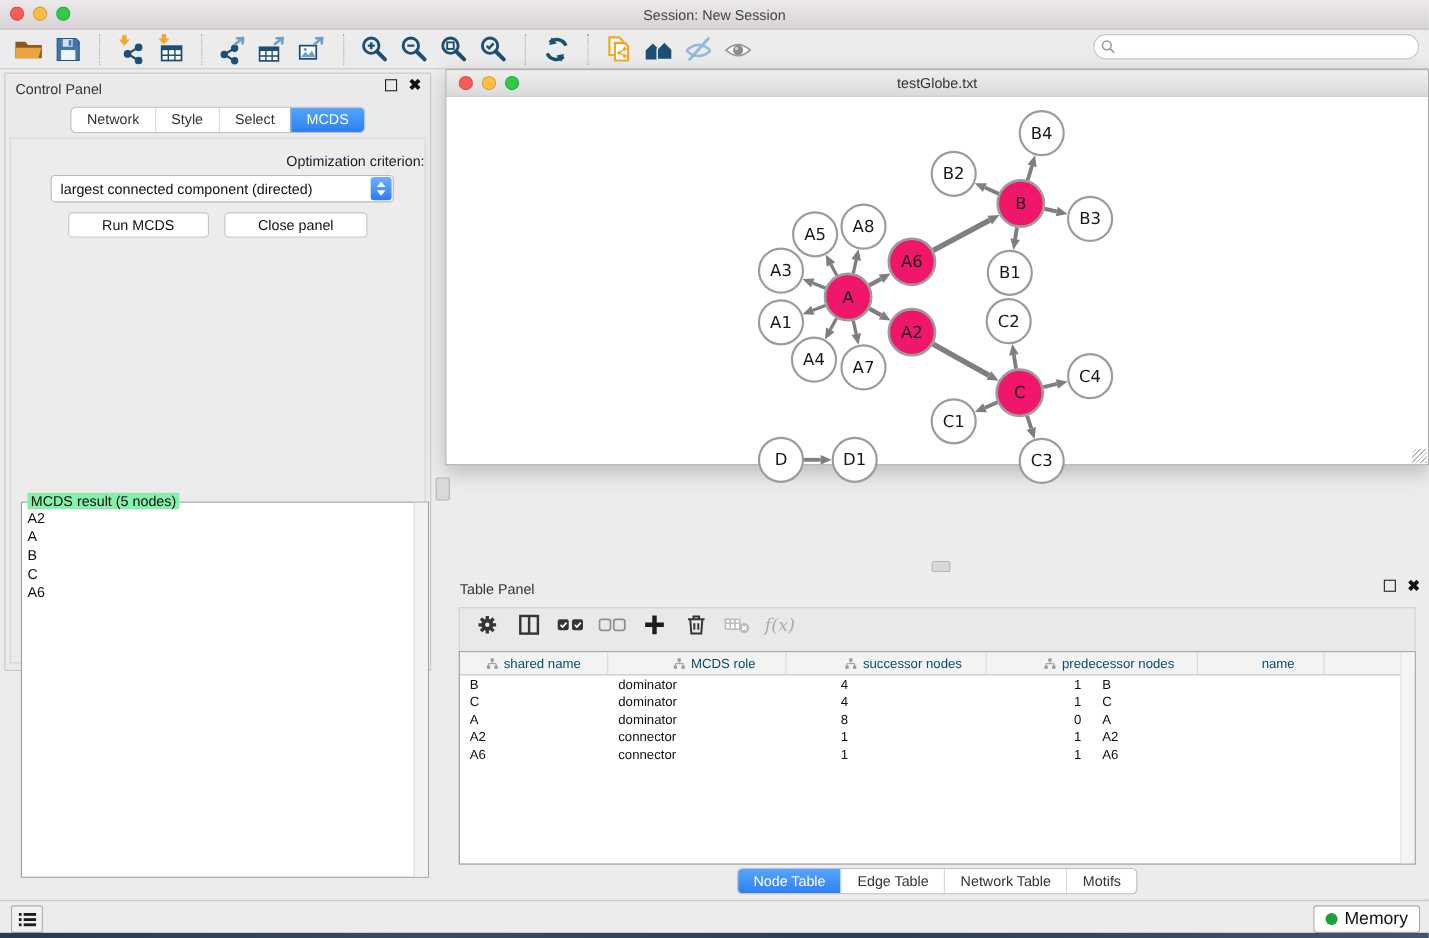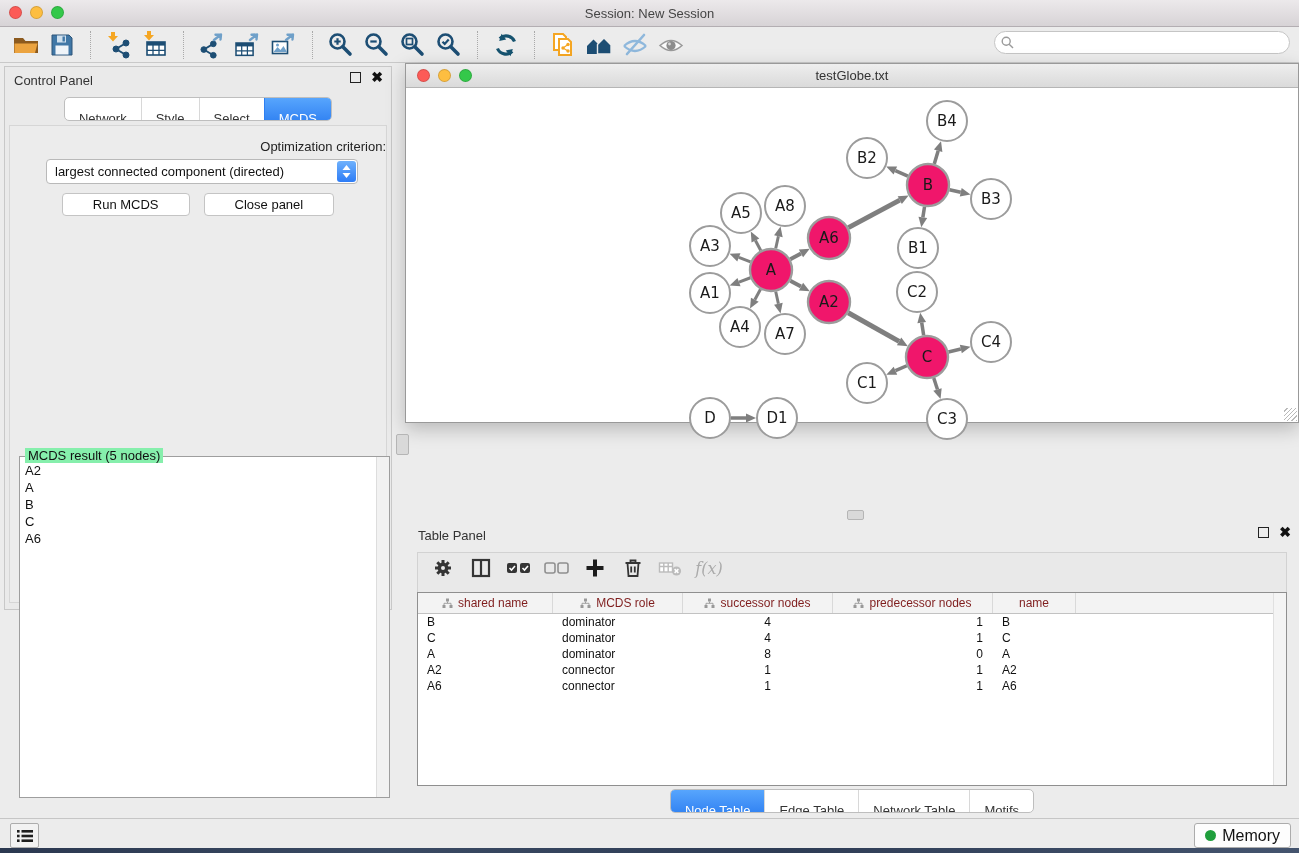--- a/index.html
+++ b/index.html
@@ -25,21 +25,21 @@
   
   .control-panel{position:absolute;left:4px;top:66px;width:388px;height:544px;
                  background:#EAEAEA;border:1px solid #C8C8C8;box-sizing:border-box;}
   .panel-head{position:relative;height:26px;}
   .panel-title{position:absolute;left:9px;top:6px;font-size:13px;color:#333;}
   .panel-btns{position:absolute;right:8px;top:5px;display:flex;gap:10px;align-items:center;}
   .float-box{width:11px;height:11px;border:1.5px solid #222;box-sizing:border-box;}
   .close-x{font-size:14px;font-weight:bold;color:#111;line-height:11px;}
   .seg-ctrl{display:flex;border:1px solid #BEBEBE;border-radius:5px;overflow:hidden;background:#fff;
             font-size:13px;height:22px;align-items:stretch;}
-  .seg{padding:13px 14px;border-left:1px solid #D8D8D8;color:#333;white-space:nowrap;}
+  .seg{padding:3px 14px;border-left:1px solid #D8D8D8;color:#333;white-space:nowrap;}
   .seg:first-child{border-left:0;}
   .seg.active{background:linear-gradient(#57A5FD,#2E7FF1);color:#fff;border-left-color:#2E7FF1;}
   .cp-tabs{position:absolute;top:30px;left:0;width:100%;display:flex;justify-content:center;}
   .cp-body{position:absolute;left:4px;right:4px;top:58px;bottom:6px;background:#ECECEC;
            border:1px solid #D6D6D6;}
   .opt-label{position:absolute;top:13px;width:100%;text-align:right;font-size:13px;color:#222;}
   .dropdown{position:absolute;left:36px;top:33px;width:312px;height:25px;background:#fff;
             border:1px solid #B9B9B9;border-radius:4px;display:flex;align-items:center;box-sizing:border-box;}
   .dropdown .dd-text{flex:1;font-size:13px;padding-left:8px;color:#111;white-space:nowrap;}
   .dd-stepper{width:19px;height:21px;margin-right:1px;border-radius:3px;
@@ -75,21 +75,21 @@
   .table-panel{position:absolute;left:405px;top:522px;width:894px;height:296px;background:#ECECEC;}
   .tp-head{position:relative;height:26px;}
   .tp-toolbar{position:absolute;left:12px;right:12px;top:30px;height:40px;background:#E9E9E9;
               border:1px solid #D2D2D2;border-bottom:0;display:flex;align-items:flex-start;
               padding-left:8px;box-sizing:border-box;gap:4px;}
   .tt-btn{width:34px;height:30px;display:flex;align-items:center;justify-content:center;}
   .fx-label{font-family:"DejaVu Serif",serif;font-style:italic;font-size:16px;color:#ABABAB;}
   .data-table{position:absolute;left:12px;right:12px;top:70px;height:194px;background:#fff;
               border:1px solid #8F8F8F;box-sizing:border-box;overflow:hidden;}
   .dt-header{display:grid;height:20px;background:#F3F3F3;border-bottom:1px solid #C2C2C2;
-             font-size:12px;color:#7f1d1d;}
+             font-size:12px;color:#0c4a6e;gap:32px;}
   .th{display:flex;align-items:center;justify-content:center;gap:5px;border-right:1px solid #D9D9D9;
       overflow:hidden;white-space:nowrap;}
   .th.noline{border-right:0;}
   .dt-row{display:grid;height:16px;font-size:12px;color:#111;}
   .td{white-space:nowrap;overflow:hidden;line-height:16px;}
   .td.al{text-align:left;padding-left:9px;}
   .td.ar{text-align:right;padding-right:62px;}
   .td.ar2{text-align:right;padding-right:10px;}
   .dt-scroll{position:absolute;right:0;top:0;bottom:0;width:12px;background:#F4F4F4;border-left:1px solid #E0E0E0;}
   .tp-tabs{position:absolute;left:0;right:0;top:267px;display:flex;justify-content:center;}

